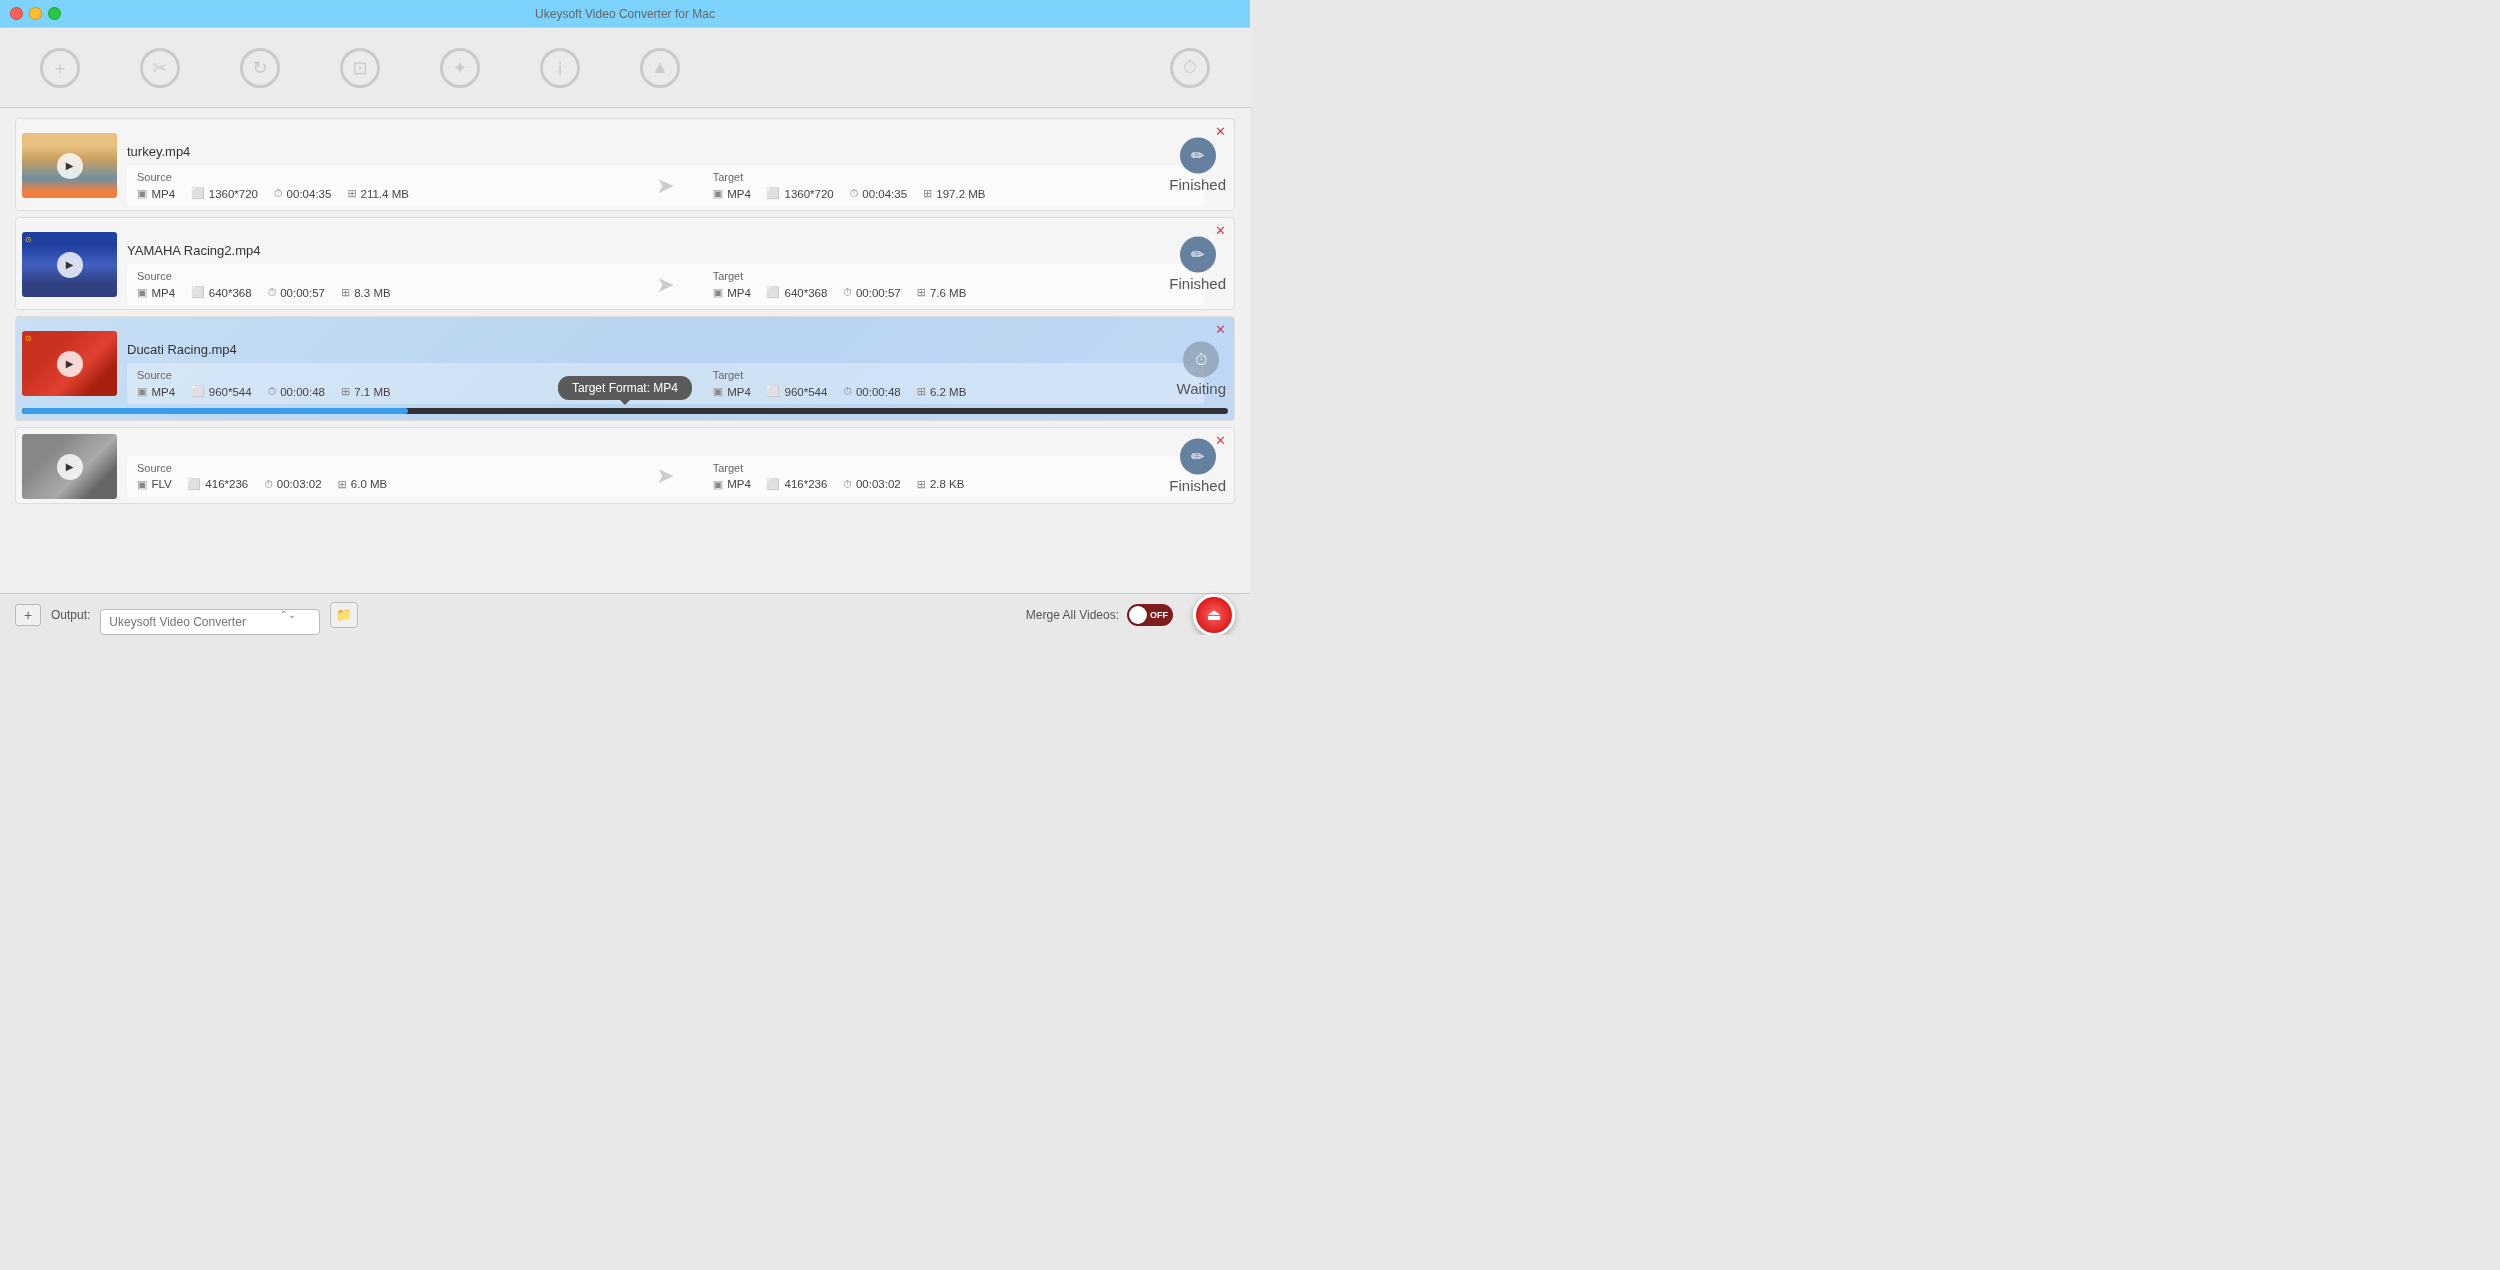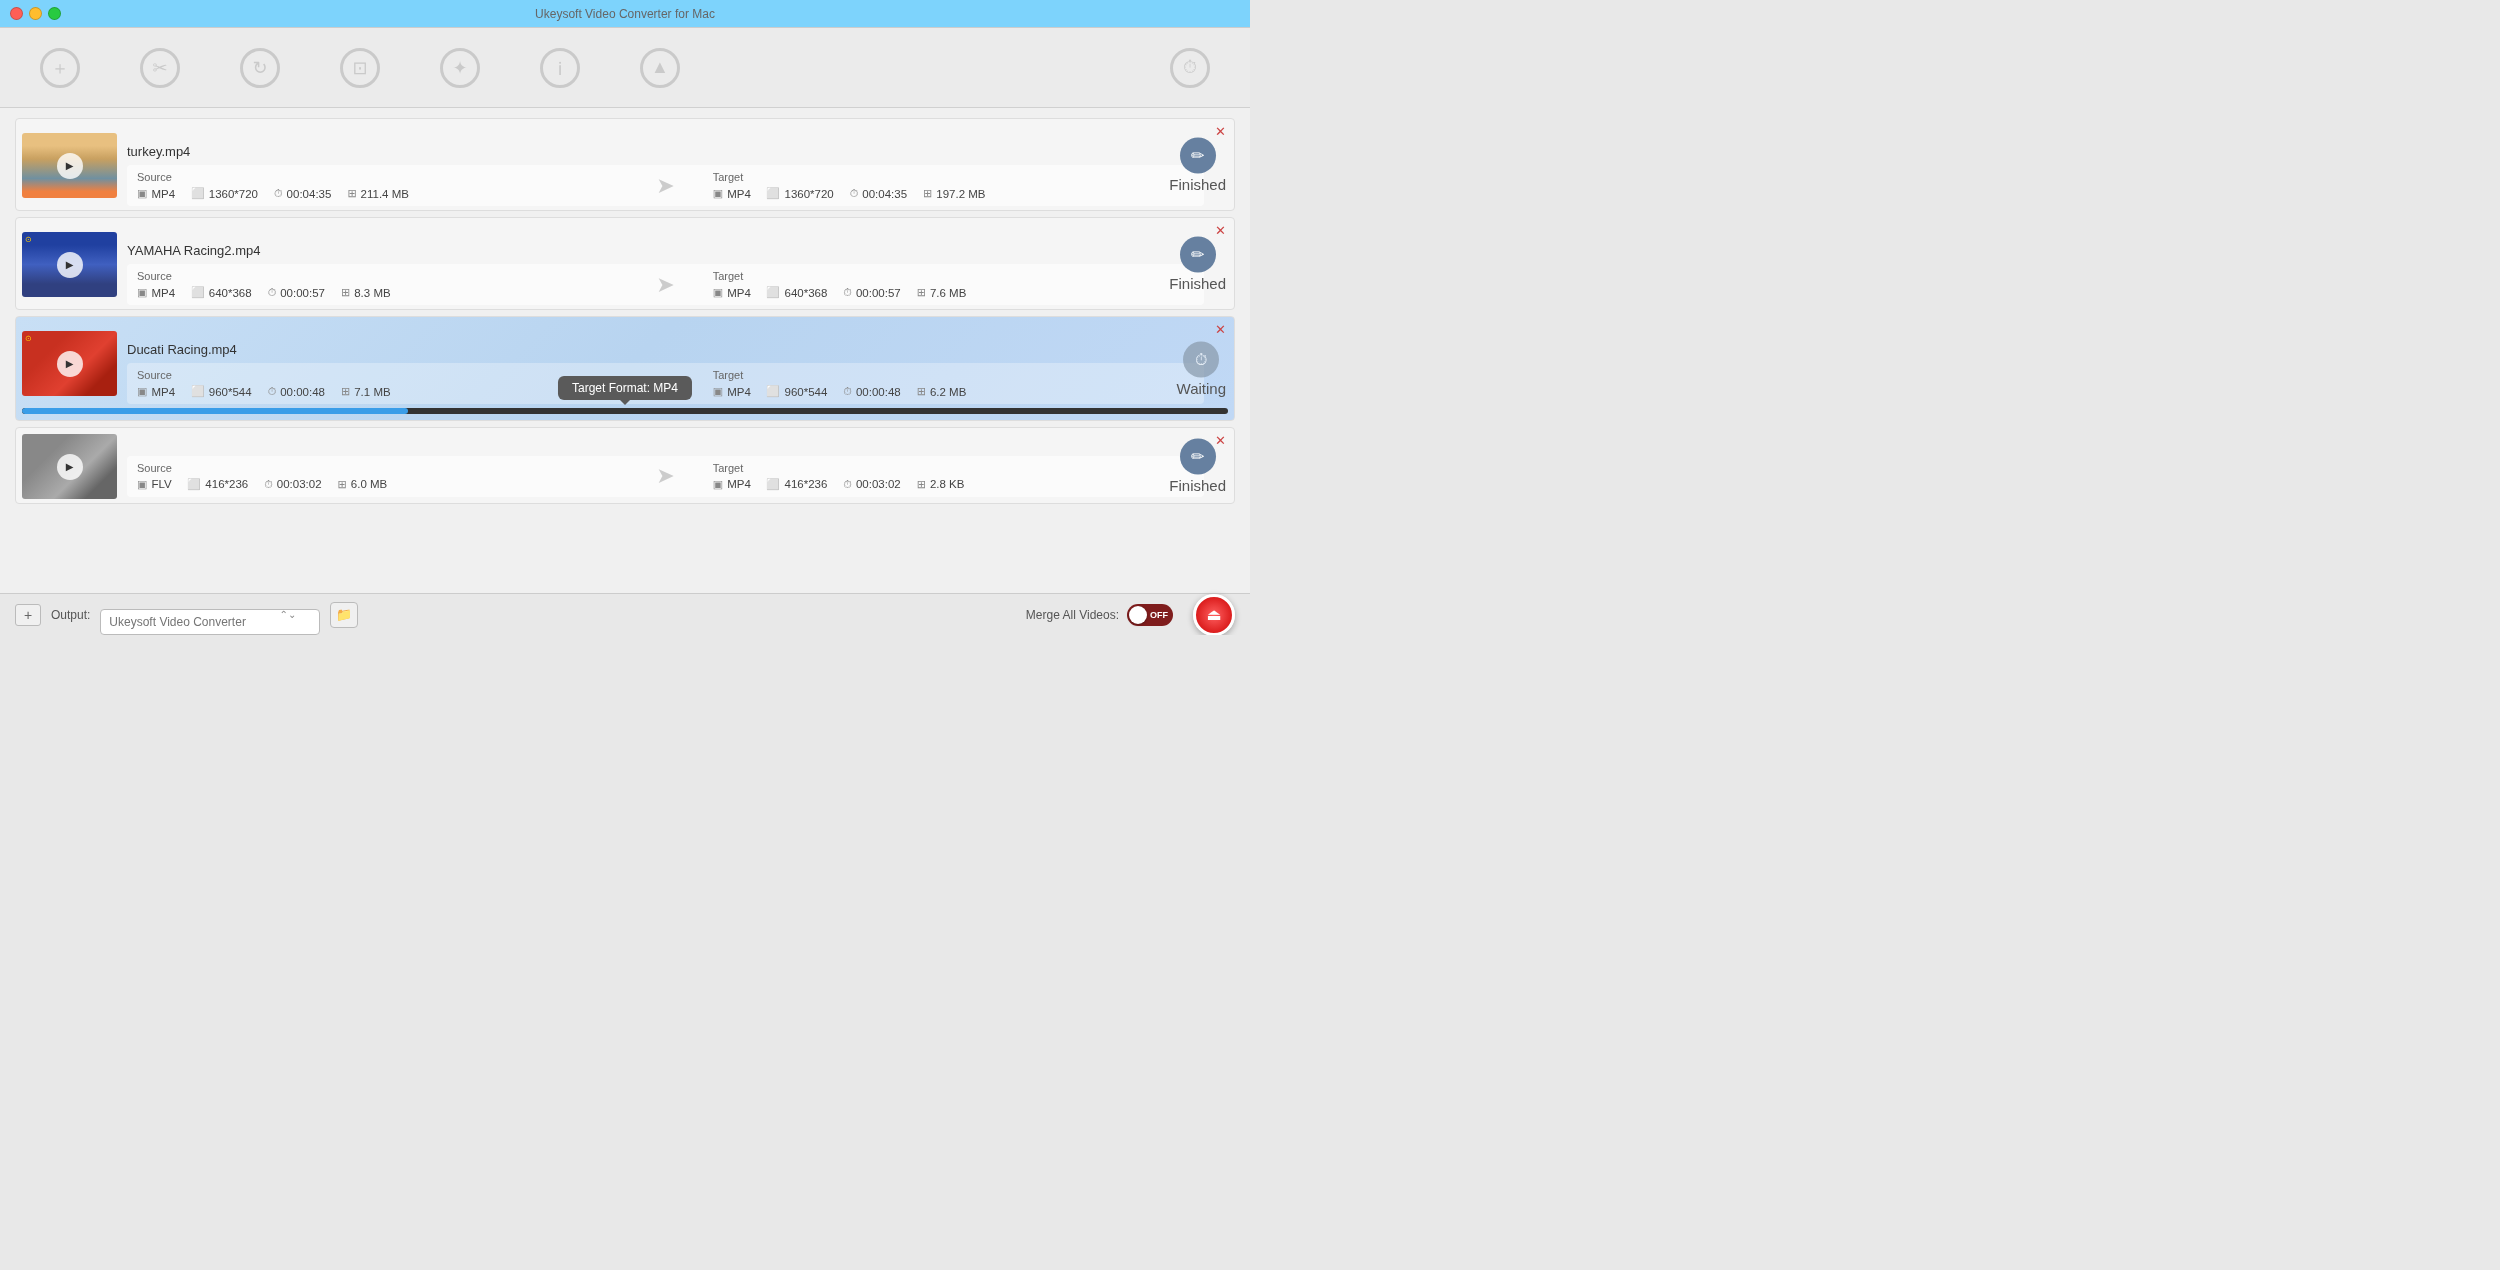--- a/index.html
+++ b/index.html
@@ -256,21 +256,21 @@
     
     .tooltip {
       position: absolute;
       bottom: 20px;
       left: 50%;
       transform: translateX(-50%);
       background: #5a5a5a;
       color: white;
       font-size: 12px;
       padding: 5px 14px;
-      border-radius: 6px;
+      border-radius: 11px;
       white-space: nowrap;
       z-index: 100;
     }
     .tooltip::after {
       content: '';
       position: absolute;
       top: 100%;
       left: 50%;
       transform: translateX(-50%);
       border: 5px solid transparent;

